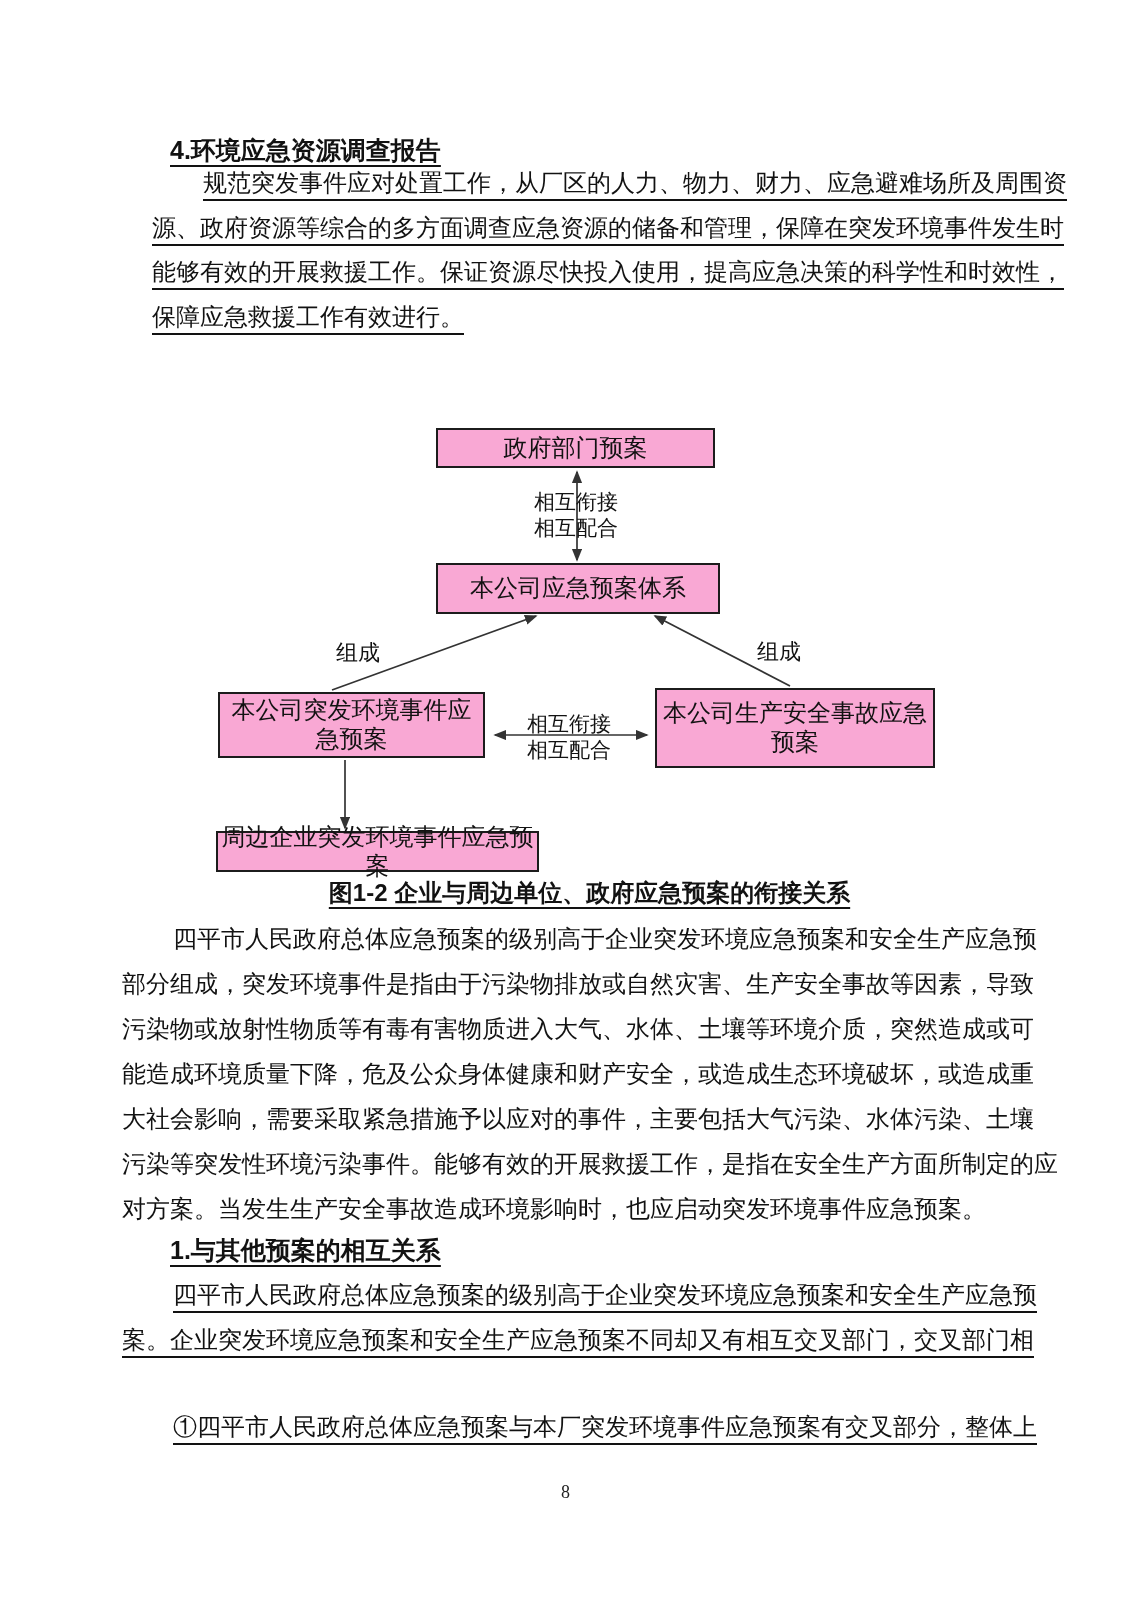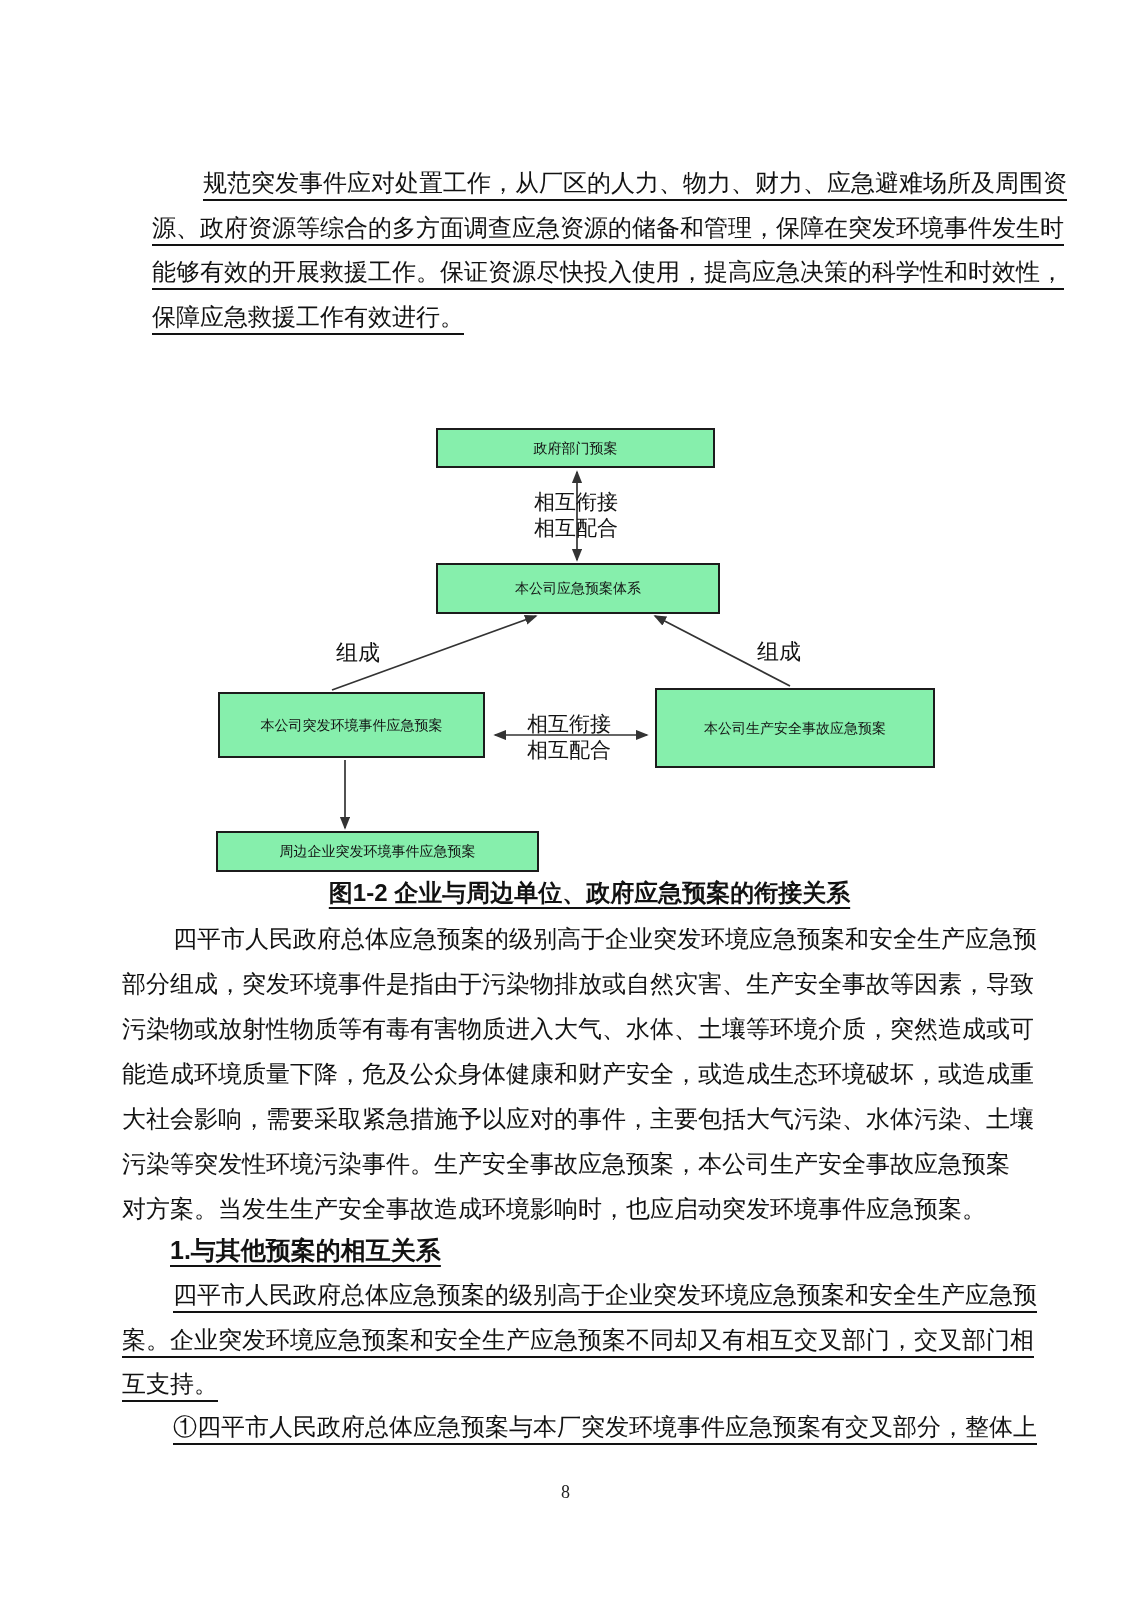--- a/index.html
+++ b/index.html
@@ -46,42 +46,43 @@
   
   .caption{
     left:24px;top:878px;width:1131px;
     text-align:center;font-size:24px;line-height:30px;
     text-decoration:underline;text-decoration-thickness:2px;text-underline-offset:6px;
   }
   
   .dbox{
     position:absolute;
     border:2px solid #1c1c1c;
-    background:#86efac;
+    background:#f9a8d4;
     display:flex;flex-direction:column;align-items:center;justify-content:center;
     text-align:center;
-    font-size:14px;line-height:29px;
+    font-size:24px;line-height:29px;
     box-sizing:border-box;
   }
   .dlabel{
     position:absolute;
     text-align:center;
     font-size:21px;line-height:26px;
   }
   .arrows{position:absolute;left:0;top:410px;}
   .pagenum{
     left:0;top:1481px;width:1131px;
     text-align:center;font-size:18px;line-height:22px;color:#222;
   }
 </style>
 </head>
 <body>
 
 <div class="page">
 
+  <div class="abs h-sans h-res">4.环境应急资源调查报告</div>
 
   <div class="abs para p1 u">
     <span class="line indent">规范突发事件应对处置工作，从厂区的人力、物力、财力、应急避难场所及周围资</span>
     <span class="line">源、政府资源等综合的多方面调查应急资源的储备和管理，保障在突发环境事件发生时</span>
     <span class="line">能够有效的开展救援工作。保证资源尽快投入使用，提高应急决策的科学性和时效性，</span>
     <span class="line no-j">保障应急救援工作有效进行。</span>
   </div>
 
 
   <svg class="arrows" width="1131" height="470" viewBox="0 410 1131 470">
@@ -131,30 +132,29 @@
   </div>
 
   <div class="abs h-sans caption">图1-2  企业与周边单位、政府应急预案的衔接关系</div>
 
   <div class="abs para p2">
     <span class="line indent">四平市人民政府总体应急预案的级别高于企业突发环境应急预案和安全生产应急预</span>
     <span class="line">部分组成，突发环境事件是指由于污染物排放或自然灾害、生产安全事故等因素，导致</span>
     <span class="line">污染物或放射性物质等有毒有害物质进入大气、水体、土壤等环境介质，突然造成或可</span>
     <span class="line">能造成环境质量下降，危及公众身体健康和财产安全，或造成生态环境破坏，或造成重</span>
     <span class="line">大社会影响，需要采取紧急措施予以应对的事件，主要包括大气污染、水体污染、土壤</span>
-    <span class="line">污染等突发性环境污染事件。生产安全事故应急预案，本公司生产安全事故应急预案</span>
+    <span class="line">污染等突发性环境污染事件。能够有效的开展救援工作，是指在安全生产方面所制定的应</span>
     <span class="line no-j">对方案。当发生生产安全事故造成环境影响时，也应启动突发环境事件应急预案。</span>
   </div>
 
   <div class="abs h-sans h-sub">1.与其他预案的相互关系</div>
 
   <div class="abs para p3 u">
     <span class="line indent">四平市人民政府总体应急预案的级别高于企业突发环境应急预案和安全生产应急预</span>
     <span class="line">案。企业突发环境应急预案和安全生产应急预案不同却又有相互交叉部门，交叉部门相</span>
-    <span class="line no-j">互支持。</span>
   </div>
 
   <div class="abs para p4 u">
     <span class="line no-j indent">①四平市人民政府总体应急预案与本厂突发环境事件应急预案有交叉部分，整体上</span>
   </div>
 
   <div class="abs pagenum">8</div>
 
 </div>
 

